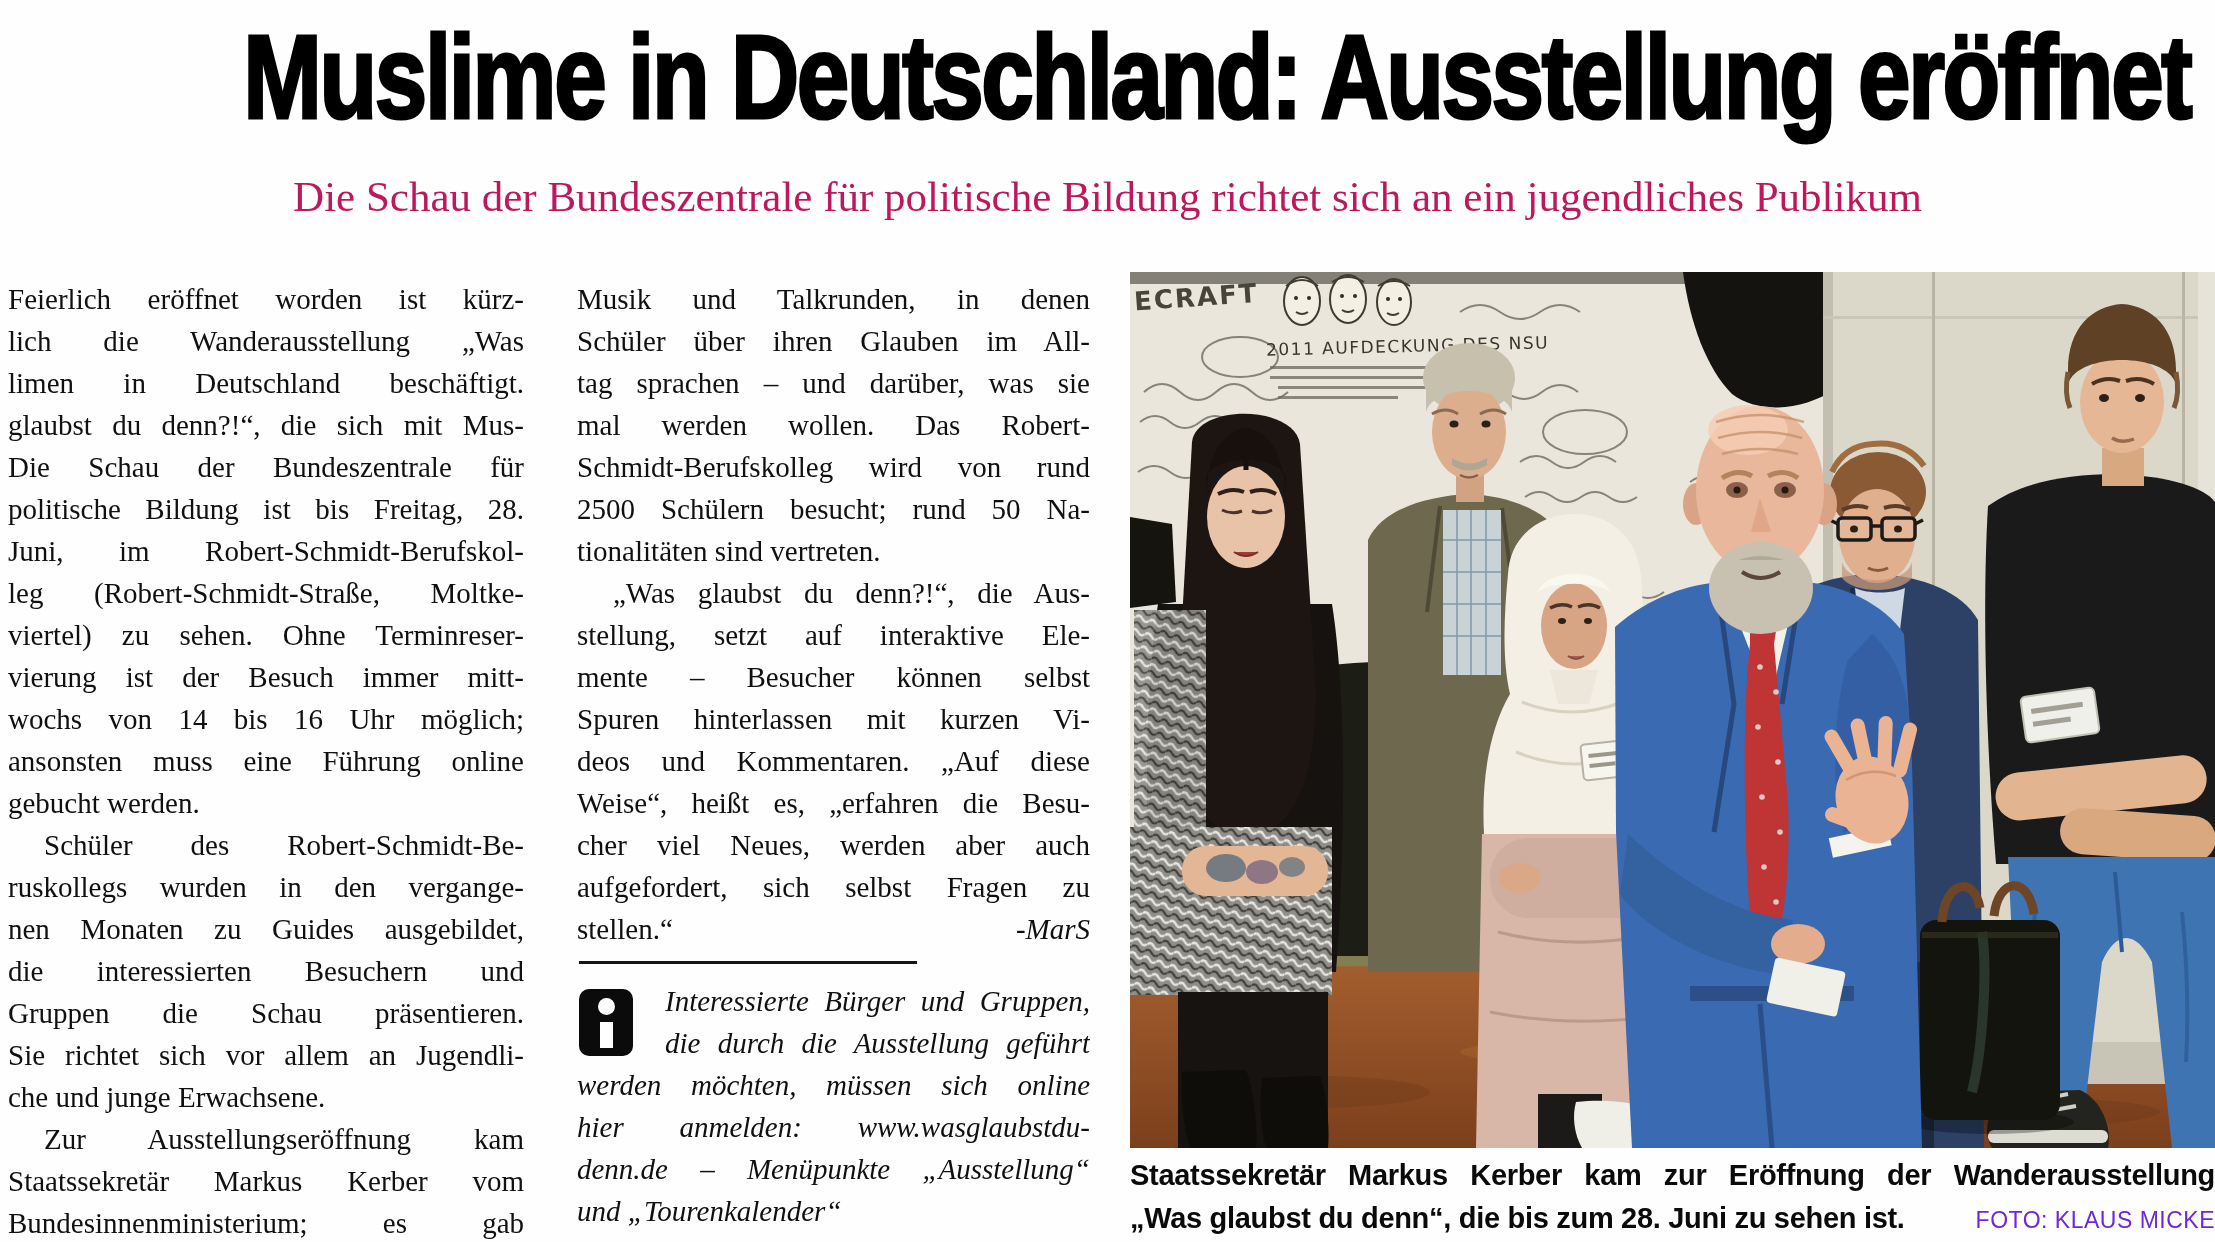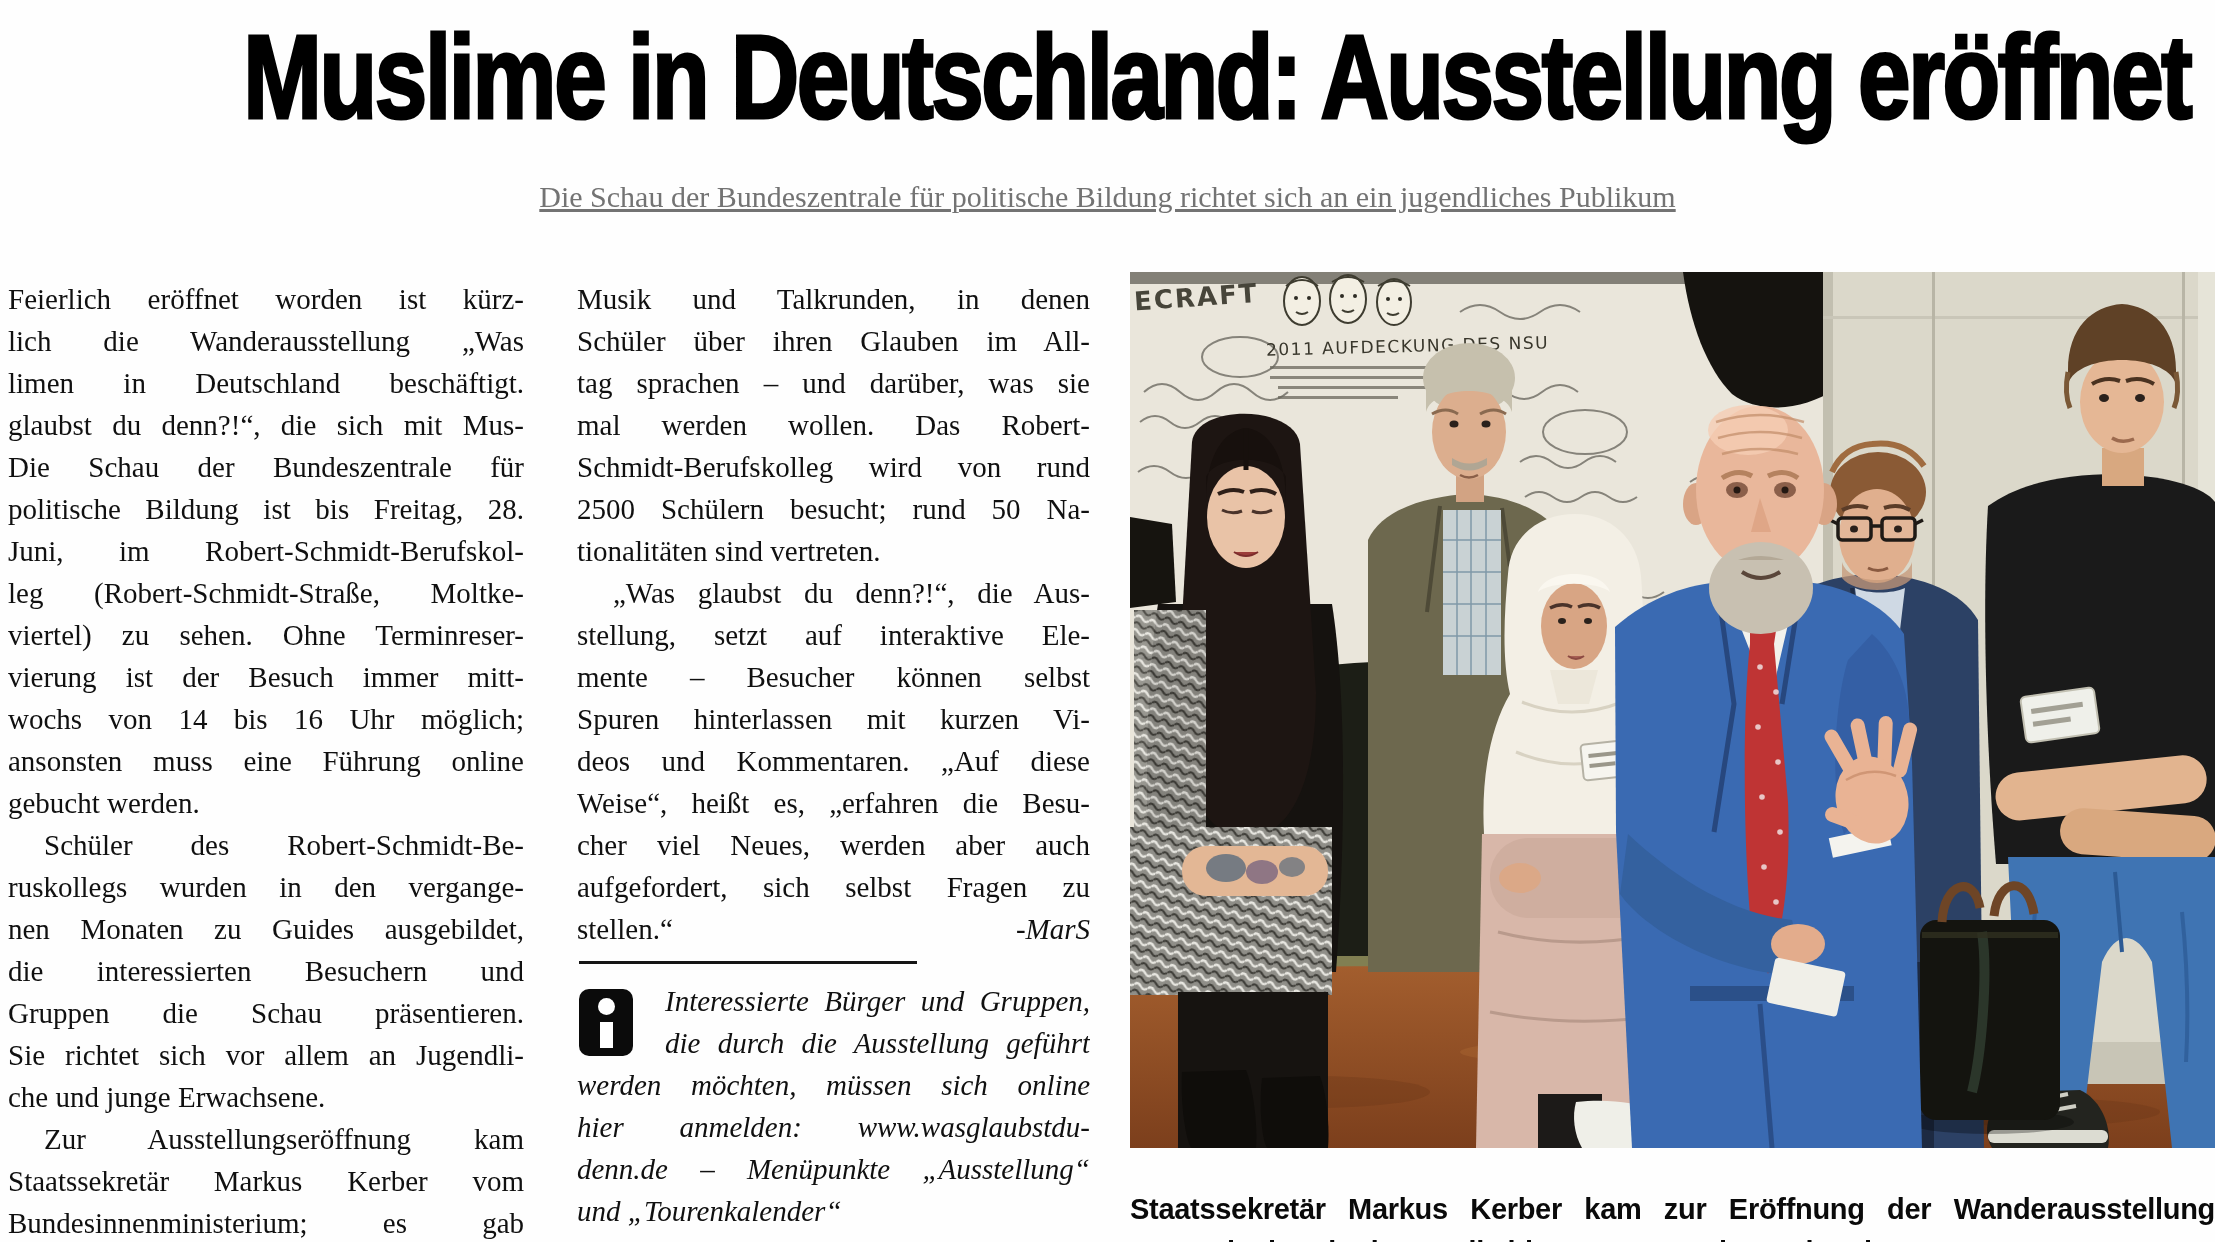--- a/index.html
+++ b/index.html
@@ -6,21 +6,21 @@
   .page{position:relative;width:2215px;height:1242px;background:#fefefe;overflow:hidden;
         font-family:"Liberation Serif",serif;color:#111;}
 
   
   .headline-wrap{position:absolute;left:0;top:16px;width:100%;}
   .headline{display:inline-block;font-family:"Liberation Sans",sans-serif;font-weight:700;
             font-size:118px;line-height:122px;letter-spacing:-3px;color:#000;
             -webkit-text-stroke:3.2px #000;white-space:nowrap;
             transform:scaleX(.80);transform-origin:50% 50%;}
   .subheadline-wrap{position:absolute;left:0;top:170px;width:100%;text-align:center;}
-  .subheadline{display:inline-block;font-size:30px;line-height:54px;color:#737373;white-space:nowrap;text-decoration:underline;}
+  .subheadline{display:inline-block;font-size:43px;line-height:54px;color:#be185d;white-space:nowrap;}
 
   
   .col{position:absolute;top:278px;}
   #col1{left:8px;width:516px;}
   #col2{left:577px;width:513px;}
   .line{height:42px;line-height:42px;font-size:29px;color:#101010;
         text-align:justify;text-align-last:justify;overflow:hidden;}
   .line.open{text-align-last:left;}
   .line.indent{padding-left:36px;}
   .authorline{display:flex;justify-content:space-between;text-align-last:left;align-items:center;}
@@ -33,21 +33,21 @@
   .info-icon::before{content:"";position:absolute;left:50%;top:9px;width:17px;height:17px;margin-left:-8.5px;border-radius:50%;background:#fff;}
   .info-icon::after{content:"";position:absolute;left:50%;top:33px;width:13px;height:26px;margin-left:-6.5px;background:#fff;}
   .iline{font-style:italic;}
   .iline.beside{padding-left:88px;}
 
   
   .photo{position:absolute;left:1130px;top:272px;width:1085px;height:876px;overflow:hidden;background:#e9e5da;}
   .photo svg{display:block;}
   .caption{position:absolute;left:1130px;top:1154px;width:1085px;font-family:"Liberation Sans",sans-serif;}
   .cap-line1{font-weight:700;font-size:29px;line-height:43px;height:43px;letter-spacing:-.3px;color:#0a0a0a;
-             text-align:justify;text-align-last:justify;overflow:hidden;margin-top:34px;}
+             text-align:justify;text-align-last:justify;overflow:hidden;}
   .cap-line2{display:flex;justify-content:space-between;align-items:baseline;font-weight:700;
              font-size:29px;line-height:43px;height:43px;letter-spacing:-.3px;color:#0a0a0a;}
   .credit{font-weight:400;font-size:23px;letter-spacing:.5px;color:#6d28d9;}
 </style>
 </head>
 <body>
 
 <div class="page">
 
   <div class="headline-wrap">

